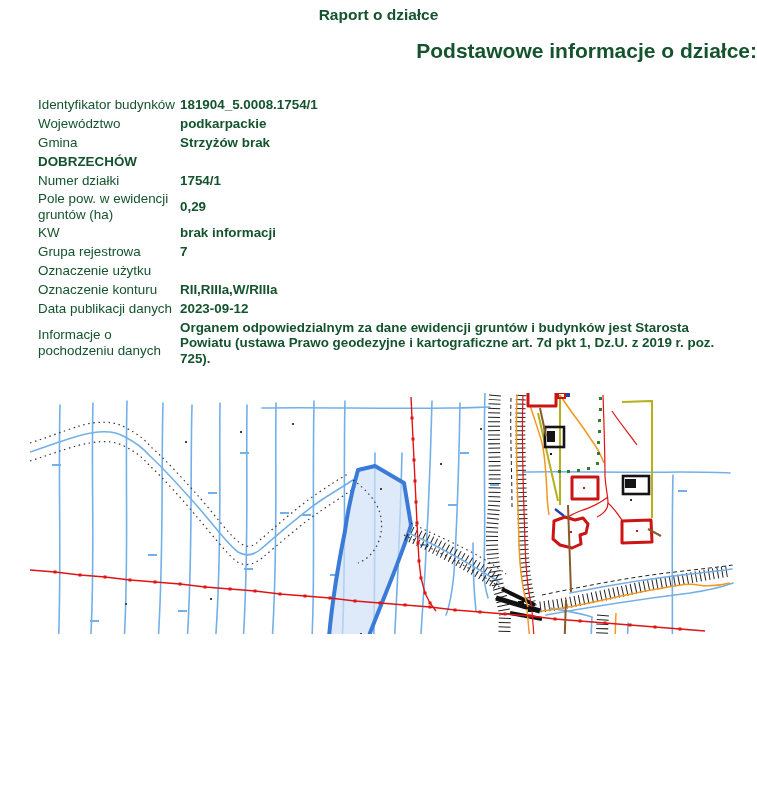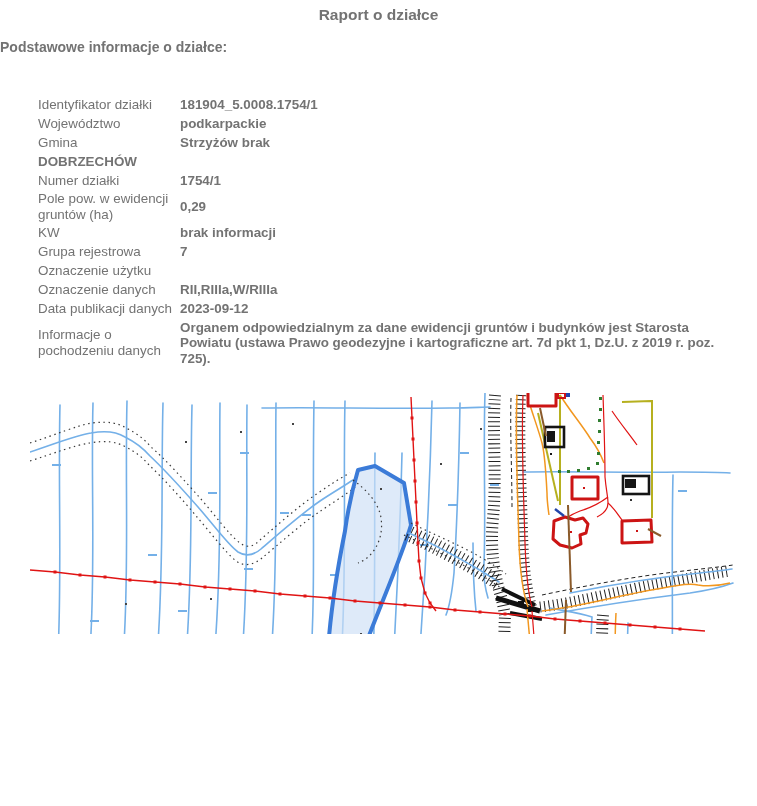--- a/index.html
+++ b/index.html
@@ -1,21 +1,21 @@
 <!DOCTYPE html>
 <html style="--water: #74b0e8; --water-light: #8fc4ee; --hl-fill: #cfe0f6; --hl-stroke: #3b7bd8; --power-red: #e01414; --utility-orange: #f2971f; --boundary-olive: #b6b01f; --building-red: #cc1414; --building-black: #151515; --bank: #3a3a3a; --brown: #8a5a2a; --tree-green: #2f7d2f; --navy: #2244aa;"><head>
 <meta charset="utf-8">
 <style>
   html,body{margin:0;padding:0;background:#fff;}
   .page{position:relative;width:757px;height:634px;background:#fff;overflow:hidden;
-        font-family:"Liberation Sans",sans-serif;color:#737373;border-radius:24px;}
+        font-family:"Liberation Sans",sans-serif;color:#14532d;border-radius:24px;}
   .title{position:absolute;top:6px;left:0;width:100%;text-align:center;
          font-size:15.5px;font-weight:bold;}
-  .subtitle{position:absolute;top:39px;left:0;width:100%;text-align:left;
-         font-size:14px;font-weight:bold;}
+  .subtitle{position:absolute;top:39px;left:0;width:100%;text-align:right;
+         font-size:21px;font-weight:bold;}
   .info-table{position:absolute;top:95px;left:38px;width:702px;font-size:13.4px;}
   .info-table .row{display:flex;align-items:center;min-height:19px;}
   .info-table .lbl{width:142px;flex:0 0 142px;line-height:15.8px;padding:1px 0;}
   .info-table .val{line-height:15.8px;padding:1px 0;width:560px;font-weight:bold;}
   .map-wrap{position:absolute;left:30px;top:393px;width:727px;height:413px;}
   svg{display:block;}
   .ln-water{stroke:var(--water);fill:none;stroke-width:1.6;stroke-linecap:round;}
   .dash-water{stroke:var(--water);stroke-width:2.2;fill:none;}
   .bank{stroke:var(--bank);stroke-width:1.2;fill:none;stroke-dasharray:1.5 3.6;}
   .bankdash{stroke:#222;stroke-width:1;fill:none;stroke-dasharray:4 3;}
@@ -34,21 +34,21 @@
 </style>
 </head>
 <body>
 
 <div class="page">
   <div class="title">Raport o działce</div>
   <div class="subtitle">Podstawowe informacje o działce:</div>
 
   <div class="info-table" id="info-table">
       <div class="row">
-        <div class="lbl">Identyfikator działki</div>
+        <div class="lbl">Identyfikator budynków</div>
         <div class="val">181904_5.0008.1754/1</div>
       </div>
       <div class="row">
         <div class="lbl">Województwo</div>
         <div class="val">podkarpackie</div>
       </div>
       <div class="row">
         <div class="lbl">Gmina</div>
         <div class="val">Strzyżów brak</div>
       </div>
@@ -69,21 +69,21 @@
       </div>
       <div class="row">
         <div class="lbl">Grupa rejestrowa</div>
         <div class="val">7</div>
       </div>
       <div class="row">
         <div class="lbl">Oznaczenie użytku</div>
         <div class="val"></div>
       </div>
       <div class="row">
-        <div class="lbl">Oznaczenie danych</div>
+        <div class="lbl">Oznaczenie konturu</div>
         <div class="val">RII,RIIIa,W/RIIIa</div>
       </div>
       <div class="row">
         <div class="lbl">Data publikacji danych</div>
         <div class="val">2023-09-12</div>
       </div>
       <div class="row">
         <div class="lbl">Informacje o pochodzeniu danych</div>
         <div class="val">Organem odpowiedzialnym za dane ewidencji gruntów i budynków jest Starosta Powiatu (ustawa Prawo geodezyjne i kartograficzne art. 7d pkt 1, Dz.U. z 2019 r. poz. 725).</div>
       </div>

